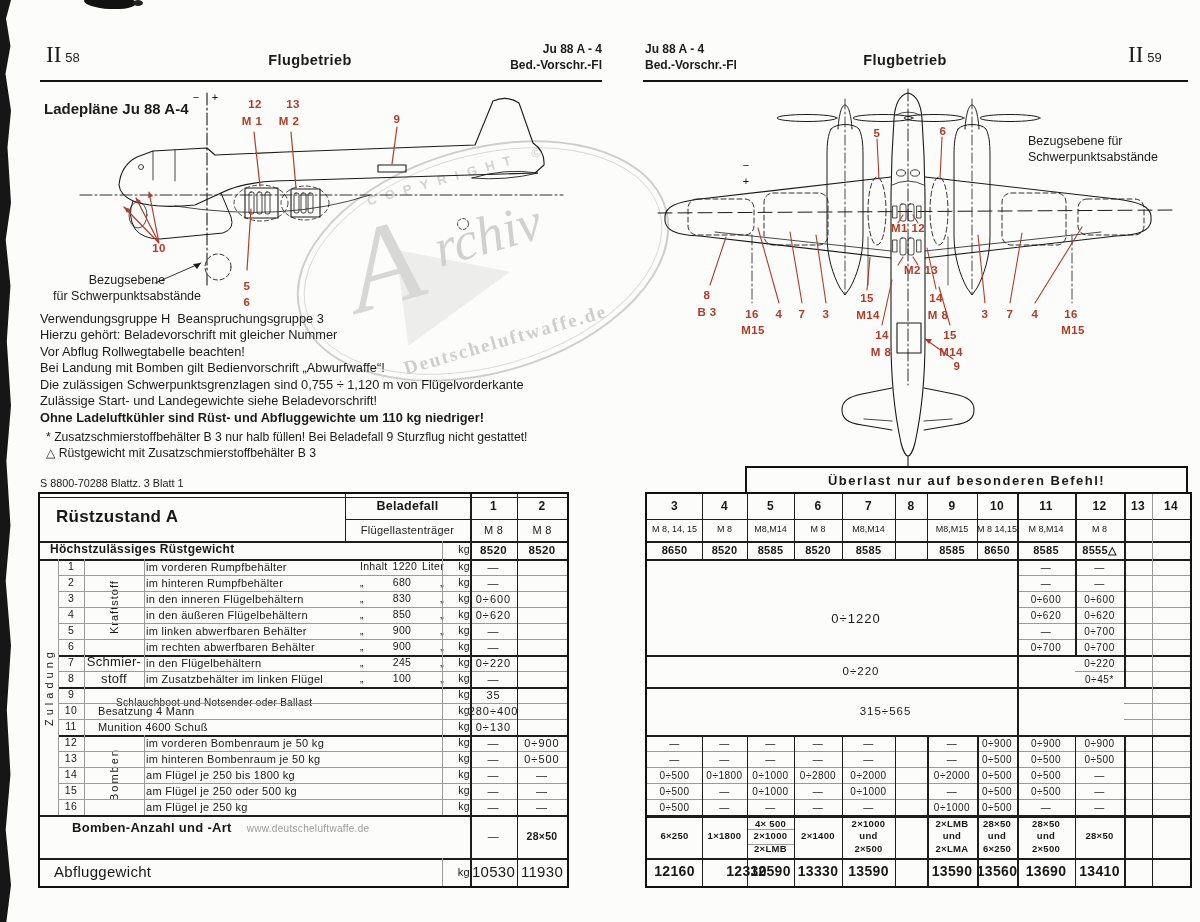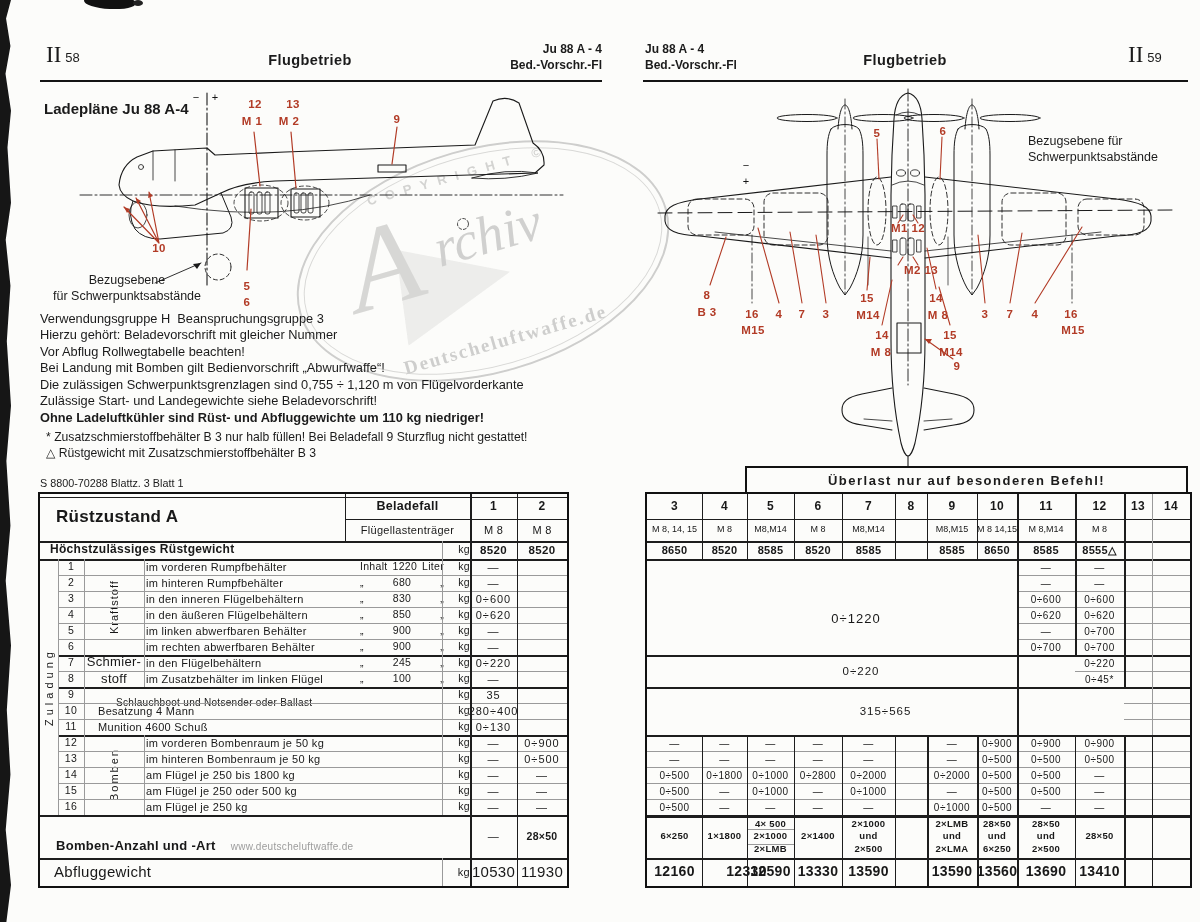--- a/index.html
+++ b/index.html
@@ -333,21 +333,21 @@
       <div class="cell" style="left: 18px; top: 289px; width: 26px; height: 16px; font-size: 10.5px;">15</div>
       <div class="cell left" style="left: 104px; top: 289px; width: 214px; height: 16px; padding-left: 2px; font-size: 11px;">am Flügel je 250 oder 500 kg</div>
       <div class="cell right" style="left: 402px; top: 289px; width: 28px; height: 16px; padding-right: 4px; font-size: 10.5px;">kg</div>
       <div class="cell" style="left: 430px; top: 289px; width: 47px; height: 16px; letter-spacing: 1px;">—</div>
       <div class="cell" style="left: 477px; top: 289px; width: 50px; height: 16px; letter-spacing: 1px;">—</div>
       <div class="cell" style="left: 18px; top: 305px; width: 26px; height: 16px; font-size: 10.5px;">16</div>
       <div class="cell left" style="left: 104px; top: 305px; width: 214px; height: 16px; padding-left: 2px; font-size: 11px;">am Flügel je 250 kg</div>
       <div class="cell right" style="left: 402px; top: 305px; width: 28px; height: 16px; padding-right: 4px; font-size: 10.5px;">kg</div>
       <div class="cell" style="left: 430px; top: 305px; width: 47px; height: 16px; letter-spacing: 1px;">—</div>
       <div class="cell" style="left: 477px; top: 305px; width: 50px; height: 16px; letter-spacing: 1px;">—</div>
-      <div class="cell left" style="left: 0px; top: 339px; width: 430px; height: 26px; padding-left: 16px;"><div class="b" style="font-size: 13px;">Bomben-Anzahl und -Art</div><div class="" style="color: rgb(156, 156, 156); font-size: 10px; margin-left: 12px;"> www.deutscheluftwaffe.de</div></div>
+      <div class="cell left" style="left: 0px; top: 321px; width: 430px; height: 26px; padding-left: 32px;"><div class="b" style="font-size: 13px;">Bomben-Anzahl und -Art</div><div class="" style="color: rgb(156, 156, 156); font-size: 10px; margin-left: 12px;"> www.deutscheluftwaffe.de</div></div>
       <div class="cell" style="left: 430px; top: 321px; width: 47px; height: 43px;">—</div>
       <div class="cell b" style="left: 477px; top: 321px; width: 50px; height: 43px; font-size: 10.5px;">28×50</div>
       <div class="cell left" style="left: 0px; top: 364px; width: 402px; height: 28px; padding-left: 14px; font-size: 15px;">Abfluggewicht</div>
       <div class="cell right" style="left: 402px; top: 364px; width: 28px; height: 28px; padding-right: 4px; font-size: 11px;">kg</div>
       <div class="cell" style="left: 430px; top: 364px; width: 47px; height: 28px; font-size: 15px;">10530</div>
       <div class="cell" style="left: 477px; top: 364px; width: 50px; height: 28px; font-size: 15px;">11930</div>
       <div class="hl" style="left: 0px; top: 3px; width: 527px; height: 1px;"></div>
       <div class="hl" style="left: 305px; top: 25px; width: 222px; height: 1px;"></div>
       <div class="hl" style="left: 0px; top: 47px; width: 527px; height: 1.5px;"></div>
       <div class="hl" style="left: 0px; top: 65px; width: 527px; height: 2px;"></div>

